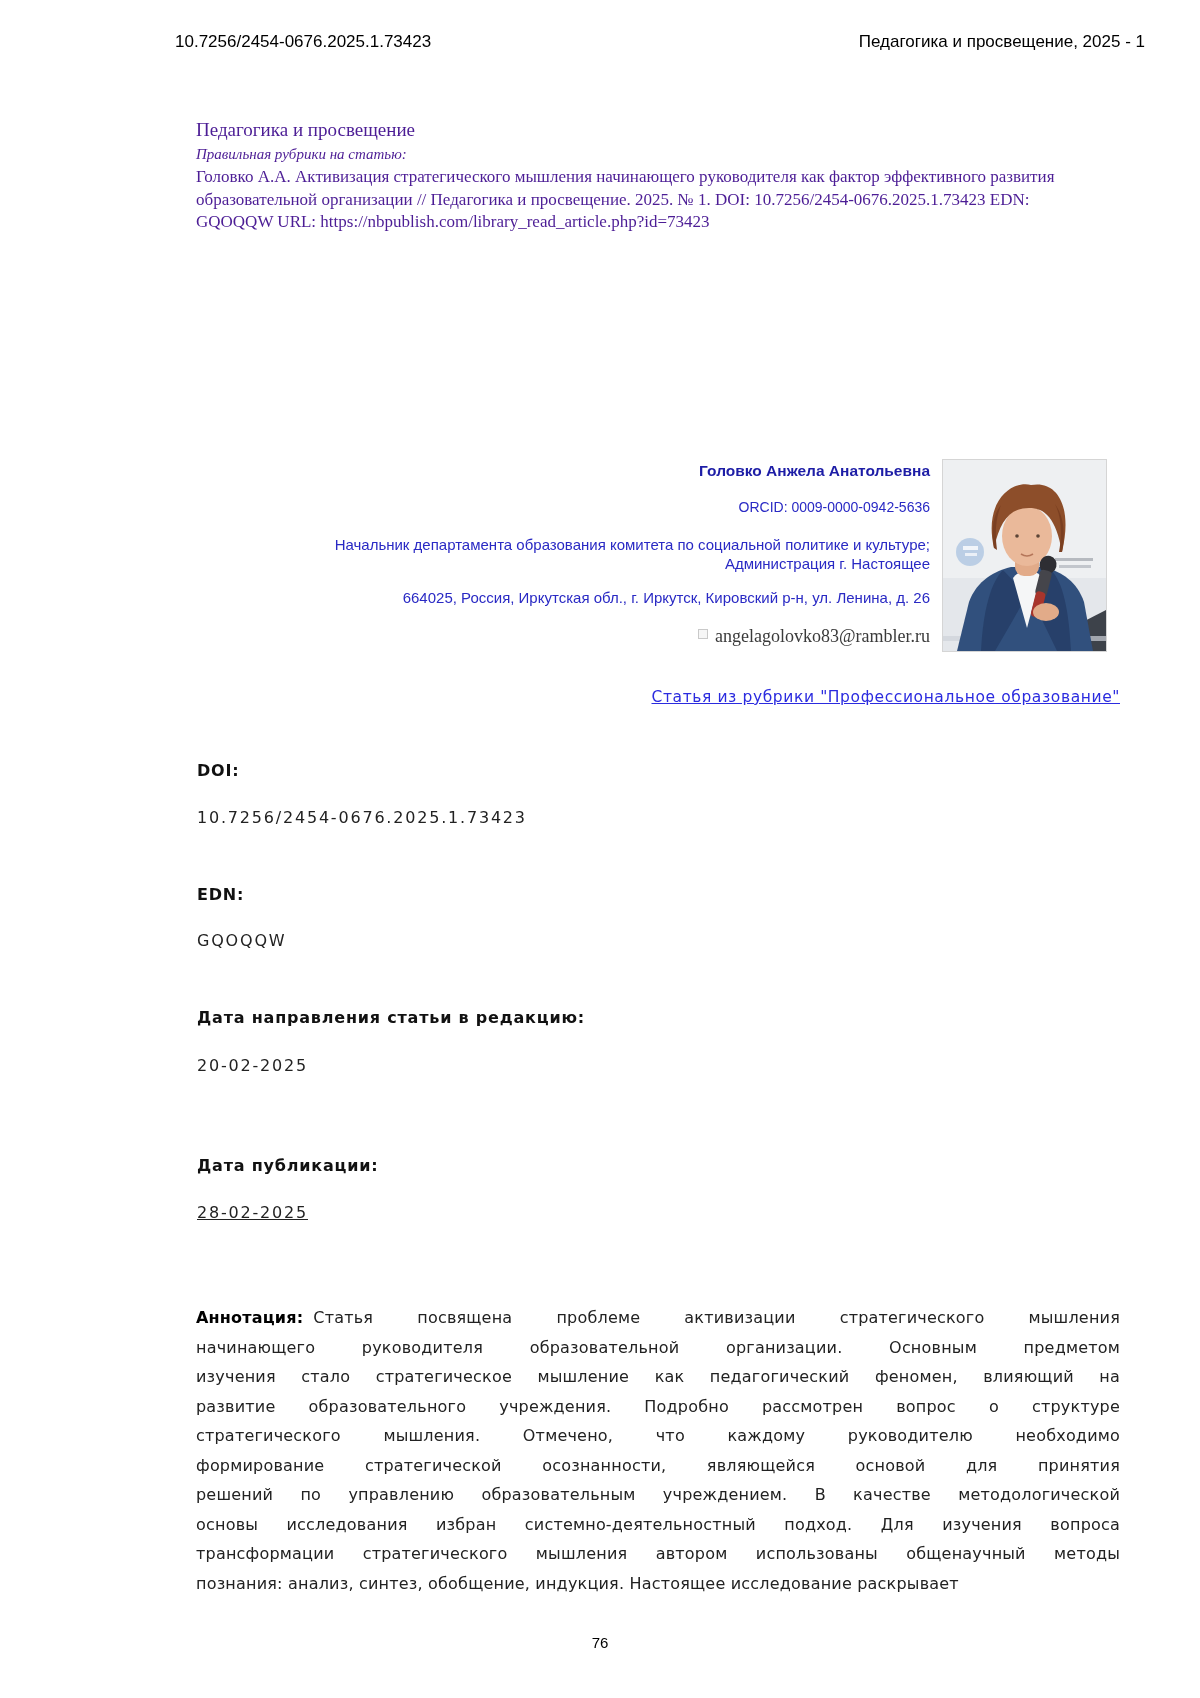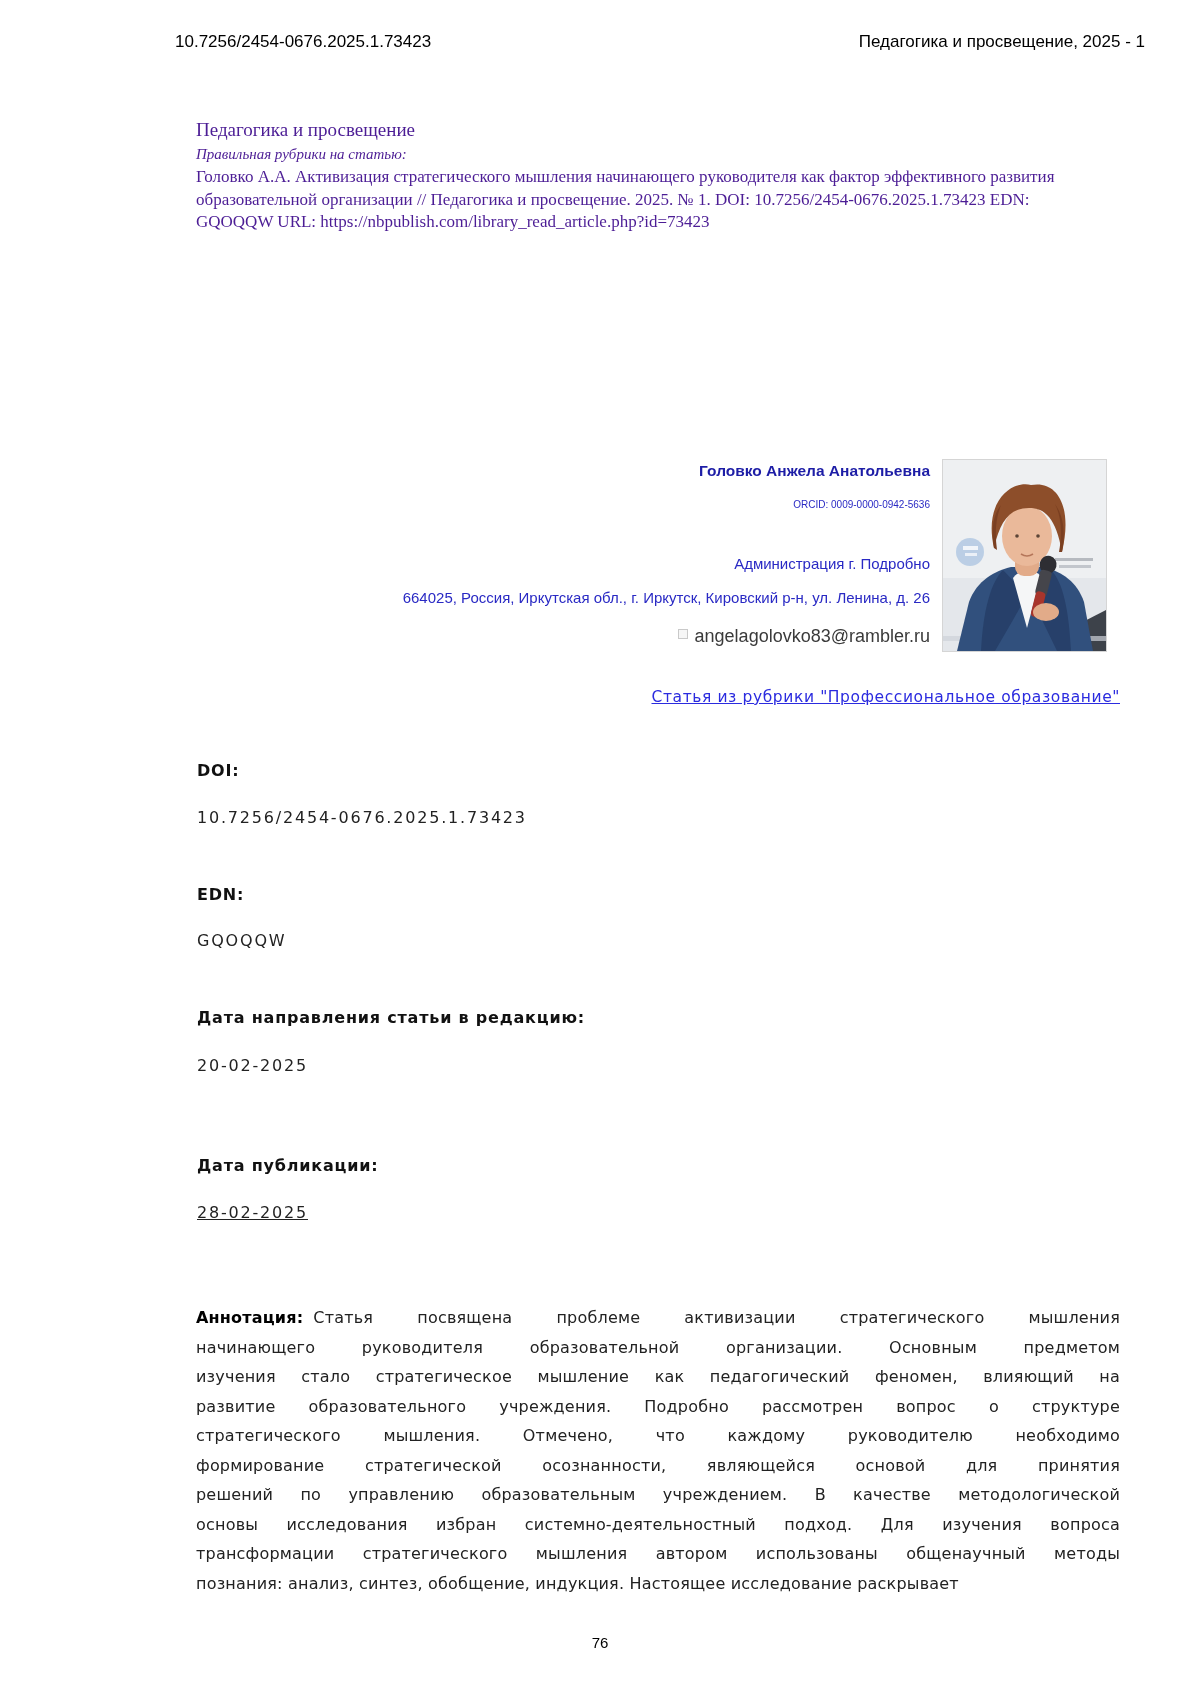--- a/index.html
+++ b/index.html
@@ -20,25 +20,25 @@
   .citation-label { font-size:15px; font-style:italic; line-height:20px; margin-top:2px; }
   .citation-text { font-size:17px; line-height:22.5px; margin-top:2px; }
   
   .title {
     position:absolute; top:284px; left:196px; width:935px; margin:0;
     font-size:28px; line-height:37px; font-weight:bold; letter-spacing:0.5px; color:#000;
   }
   
   .author-line { position:absolute; right:270px; width:700px; text-align:right; }
   .author-name   { top:462px; font-size:15.5px; font-weight:bold; color:#1d1da6; }
-  .author-orcid  { top:499px; font-size:10px; color:#2929c4; }
+  .author-orcid  { top:499px; font-size:14px; color:#2929c4; }
   .author-affil1 { top:536px; font-size:15px; color:#2929c4; }
   .author-affil2 { top:555px; font-size:15px; color:#2929c4; }
   .author-addr   { top:589px; font-size:15px; color:#2929c4; }
-  .author-email  { top:626px; font-size:18px; color:#3a3a3a; }
+  .author-email  { top:626px; font-size:18px; color:#3a3a3a;font-family:Liberation Serif, serif; }
   .email-icon {
     display:inline-block; width:8px; height:8px; margin-right:7px; margin-bottom:3px;
     border:1px solid #c9c9c9; background:#f6f6f6; vertical-align:baseline;
   }
   
   .photo {
     position:absolute; left:942px; top:459px; width:163px; height:191px;
     border:1px solid #d5d5d5; box-sizing:content-box; background:#eef0f2;
   }
   .photo svg { display:block; }
@@ -88,21 +88,22 @@
 
   <div class="citation">
     <div class="citation-journal">Педагогика и просвещение</div>
     <div class="citation-label">Правильная рубрики на статью:</div>
     <div class="citation-text">Головко А.А. Активизация стратегического мышления начинающего руководителя как фактор эффективного развития образовательной организации // Педагогика и просвещение. 2025. № 1. DOI: 10.7256/2454-0676.2025.1.73423 EDN: GQOQQW URL: https://nbpublish.com/library_read_article.php?id=73423</div>
   </div>
 
 
   <div class="author-line author-name">Головко Анжела Анатольевна</div>
   <div class="author-line author-orcid">ORCID: 0009-0000-0942-5636</div>
-  <div class="author-line author-affil2">Администрация г. Подробно</div>
+  <div class="author-line author-affil1">Начальник департамента образования комитета по социальной политике и культуре;</div>
+  <div class="author-line author-affil2">Администрация г. Настоящее</div>
   <div class="author-line author-addr">664025, Россия, Иркутская обл., г. Иркутск, Кировский р-н, ул. Ленина, д. 26</div>
   <div class="author-line author-email"><span class="email-icon"></span><span>angelagolovko83@rambler.ru</span></div>
 
   <div class="photo">
     <svg width="163" height="191" viewBox="0 0 163 191">
       <rect width="163" height="191" fill="#eef0f2"></rect>
       <rect y="118" width="163" height="73" fill="#e4e7eb"></rect>
 
       <circle cx="27" cy="92" r="14" fill="#a9c3e0" opacity="0.75"></circle>
       <rect x="20" y="86" width="15" height="4" fill="#ffffff" opacity="0.8"></rect>

